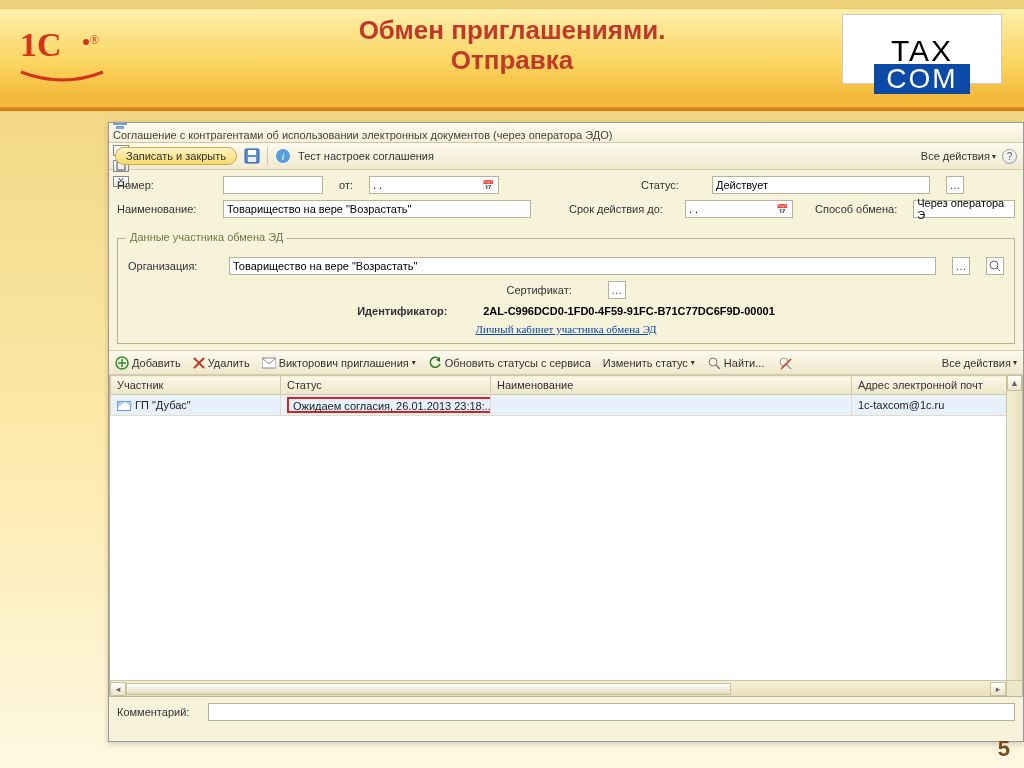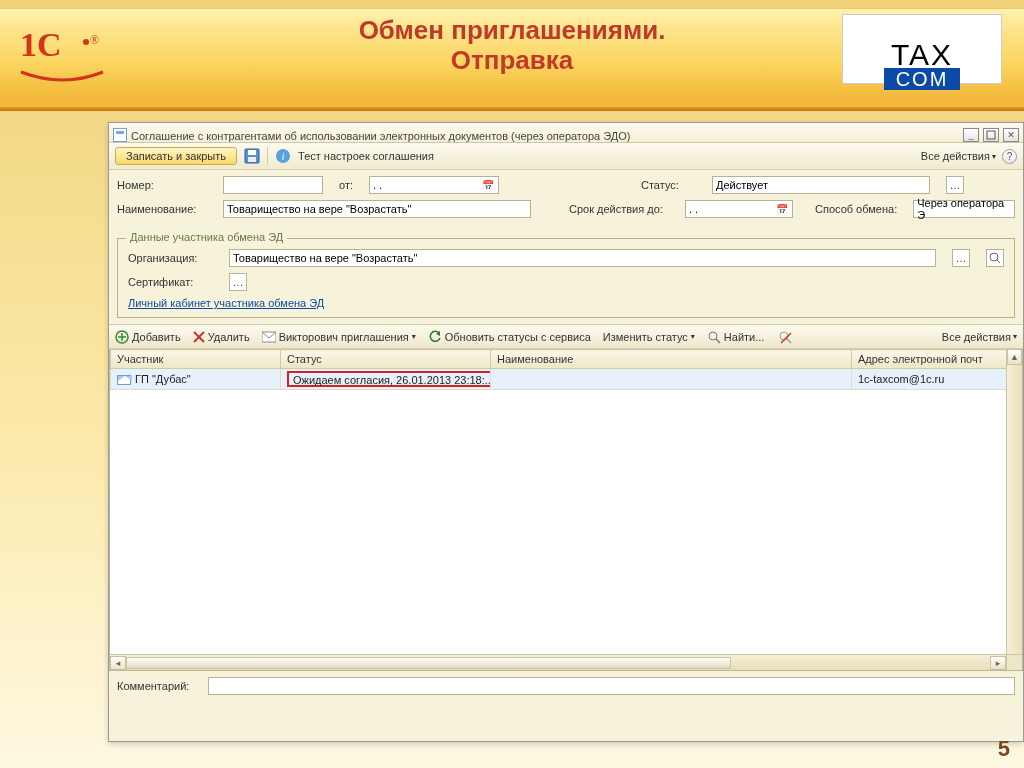--- a/index.html
+++ b/index.html
@@ -7,53 +7,53 @@
   body { background: linear-gradient(to bottom, #efd27a 0%, #fce9a8 55%, #fef8e2 100%); }
   .header { height:110px; position:relative; }
   .header-band { position:absolute; top:8px; left:0; right:0; height:100px;
     background: linear-gradient(to bottom, #fff1b0 0%, #fce58d 20%, #fbd560 55%, #f3b93a 90%); border-top:1px solid #f0c860; border-bottom:1px solid #d8a030;}
   .header-band::after{content:"";position:absolute;bottom:-4px;left:0;right:0;height:4px;background:linear-gradient(to bottom,#e09830,#c97900);}
   .logo-1c { position:absolute; top:20px; left:18px; width:90px; height:70px; }
   .title-block { position:absolute; left:0; right:0; top:16px; text-align:center; color:#c0392b; font-weight:bold; }
   .title-block .t1 { font-size:26px; line-height:1.15; }
   .taxcom { position:absolute; top:14px; right:22px; width:160px; height:70px; background:#fff; display:flex; flex-direction:column; align-items:center; justify-content:center; border:1px solid #ccc; }
   .taxcom .tax { font-family:Impact,Arial Black,sans-serif; font-size:30px; letter-spacing:2px; color:#000; line-height:0.9;margin-top:33px;}
-  .taxcom .com { font-family:Impact,Arial Black,sans-serif; font-size:20px; letter-spacing:2px; background:#0b4aa6; color:#fff; padding:0 12px; line-height:1.1;}
+  .taxcom .com { font-family:Impact,Arial Black,sans-serif; font-size:28px; letter-spacing:2px; background:#0b4aa6; color:#fff; padding:0 12px; line-height:1.1;}
   .pagenum { position:absolute; bottom:6px; right:14px; font-size:22px; font-weight:bold; color:#7a4a1a; text-shadow:0 1px 0 #fff; }
 
   .window { position:absolute; top:122px; left:108px; width:916px; height:620px; background:#f7f2da; border:1px solid #999; box-shadow:0 2px 6px rgba(0,0,0,0.18);}
-  .win-title { height:20px; display:flex; align-items:flex-end; gap:4px; padding:0 4px; background:linear-gradient(#fdfbef,#f5efd6); border-bottom:1px solid #ccc7a8;}
+  .win-title { height:20px; display:flex; align-items:flex-start; gap:4px; padding:0 4px; background:linear-gradient(#fdfbef,#f5efd6); border-bottom:1px solid #ccc7a8;flex-direction:column;}
   .win-title .doc-ico { width:14px; height:14px; background:#fff; border:1px solid #7a9fd8; position:relative;}
   .win-title .doc-ico::after{content:"";position:absolute;top:2px;left:2px;right:2px;height:3px;background:#7aa6de;}
   .win-title-text{flex:1; color:#444;}
   .winbtn{width:16px;height:14px;border:1px solid #888;background:linear-gradient(#fff,#e4e4e4);display:flex;align-items:center;justify-content:center;color:#555;font-size:9px;line-height:1;}
   .winbtn svg{width:10px;height:10px;}
   .cmdbar{height:27px;background:linear-gradient(#fdfbef,#f1eacf);border-bottom:1px solid #d3cdae;display:flex;align-items:center;padding:0 6px;gap:6px;}
-  .btn-yellow{background:linear-gradient(#fff4c7,#f6d96a);border:1px solid #cba94a;border-radius:3px;padding:2px 10px;font-size:11px;color:#333;}
+  .btn-yellow{background:linear-gradient(#fff4c7,#f6d96a);border:1px solid #cba94a;border-radius:9px;padding:2px 10px;font-size:11px;color:#333;}
   .ico-sq{width:18px;height:18px;display:inline-flex;align-items:center;justify-content:center;}
   .linklook{color:#333;}
   .cmdbar .sep{width:1px;height:18px;background:#d0c9a8;}
   .all-act{margin-left:auto;display:flex;align-items:center;gap:2px;color:#333;}
   .all-act .caret{font-size:8px;}
   .help-c{width:15px;height:15px;border:1px solid #999;border-radius:50%;display:inline-flex;align-items:center;justify-content:center;background:linear-gradient(#fff,#e8e8e8);color:#555;font-size:10px;margin-left:4px;}
 
   .form-body{padding:6px 8px 4px;}
   .row{display:flex;align-items:center;gap:16px;margin-bottom:6px;}
   .lbl{color:#333;}
   .inp{background:#fff;border:1px solid #b6b296;height:18px;padding:1px 3px;display:flex;align-items:center;}
   .inp.sm{width:100px;}
   .inp .cal{margin-left:auto;color:#777;font-size:10px;}
   .dots{width:18px;height:18px;border:1px solid #b6b296;background:#fff;display:inline-flex;align-items:center;justify-content:center;color:#444;}
   .mag{width:18px;height:18px;border:1px solid #b6b296;background:#fff;display:inline-flex;align-items:center;justify-content:center;}
 
-  .groupbox{border:1px solid #b8b28e;background:#f7f2da;margin-top:20px;padding:10px 10px 8px;position:relative;}
+  .groupbox{border:1px solid #b8b28e;background:#f7f2da;margin-top:20px;padding:18px 10px 8px;position:relative;}
   .groupbox .legend{position:absolute;top:-8px;left:8px;background:#f7f2da;padding:0 4px;color:#6a7a44;}
-  .groupbox .row{margin-bottom:6px;}
+  .groupbox .row{margin-bottom:6px;justify-content:center;}
   .longinp{flex:1;}
-  .link{color:#0b4aa6;text-decoration:underline;}
+  .link{color:#0b4aa6;text-decoration:underline;font-family:Liberation Serif, serif;}
 
   .tbar{height:25px;background:linear-gradient(#fdfbef,#efe7cc);border-top:1px solid #d3cdae;border-bottom:1px solid #d3cdae;display:flex;align-items:center;padding:0 6px;gap:6px;margin-top:2px;}
   .tbtn{display:flex;align-items:center;gap:3px;color:#333;}
   .tbtn .caret{font-size:8px;}
   .plus-ico{stroke:#2e8b2e;}
   .x-ico{stroke:#c0392b;}
 
   .table-wrap{position:relative;height:322px;border:1px solid #bcb798;border-top:none;background:#fff;overflow:hidden;}
   table.grid{width:100%;border-collapse:collapse;table-layout:fixed;}
   .grid th{background:linear-gradient(#fcf8e8,#eee6c8);border:1px solid #cfc9a8;text-align:left;padding:3px 6px;font-weight:normal;color:#333;height:18px;}
@@ -182,20 +182,24 @@
         <span class="mag">
             <svg width="12" height="12">
               <circle cx="5" cy="5" r="4" fill="none" stroke="#666"></circle>
               <line x1="8" y1="8" x2="11" y2="11" stroke="#666"></line>
             </svg>
           </span>
       </div>
       <div class="row">
         <span class="lbl" style="width:85px">Сертификат:</span>
         <span class="dots">…</span>
+      </div>
+      <div class="row">
+        <span class="lbl" style="width:110px;font-weight:bold">Идентификатор:</span>
+        <span style="font-weight:bold">2AL-C996DCD0-1FD0-4F59-91FC-B71C77DC6F9D-00001</span>
       </div>
       <div class="row" style="margin-bottom:0">
         <a href="#" class="link">Личный кабинет участника обмена ЭД</a>
       </div>
     </div>
   </div>
 
   <div class="tbar">
     <span class="tbtn">
       <svg width="14" height="14">

